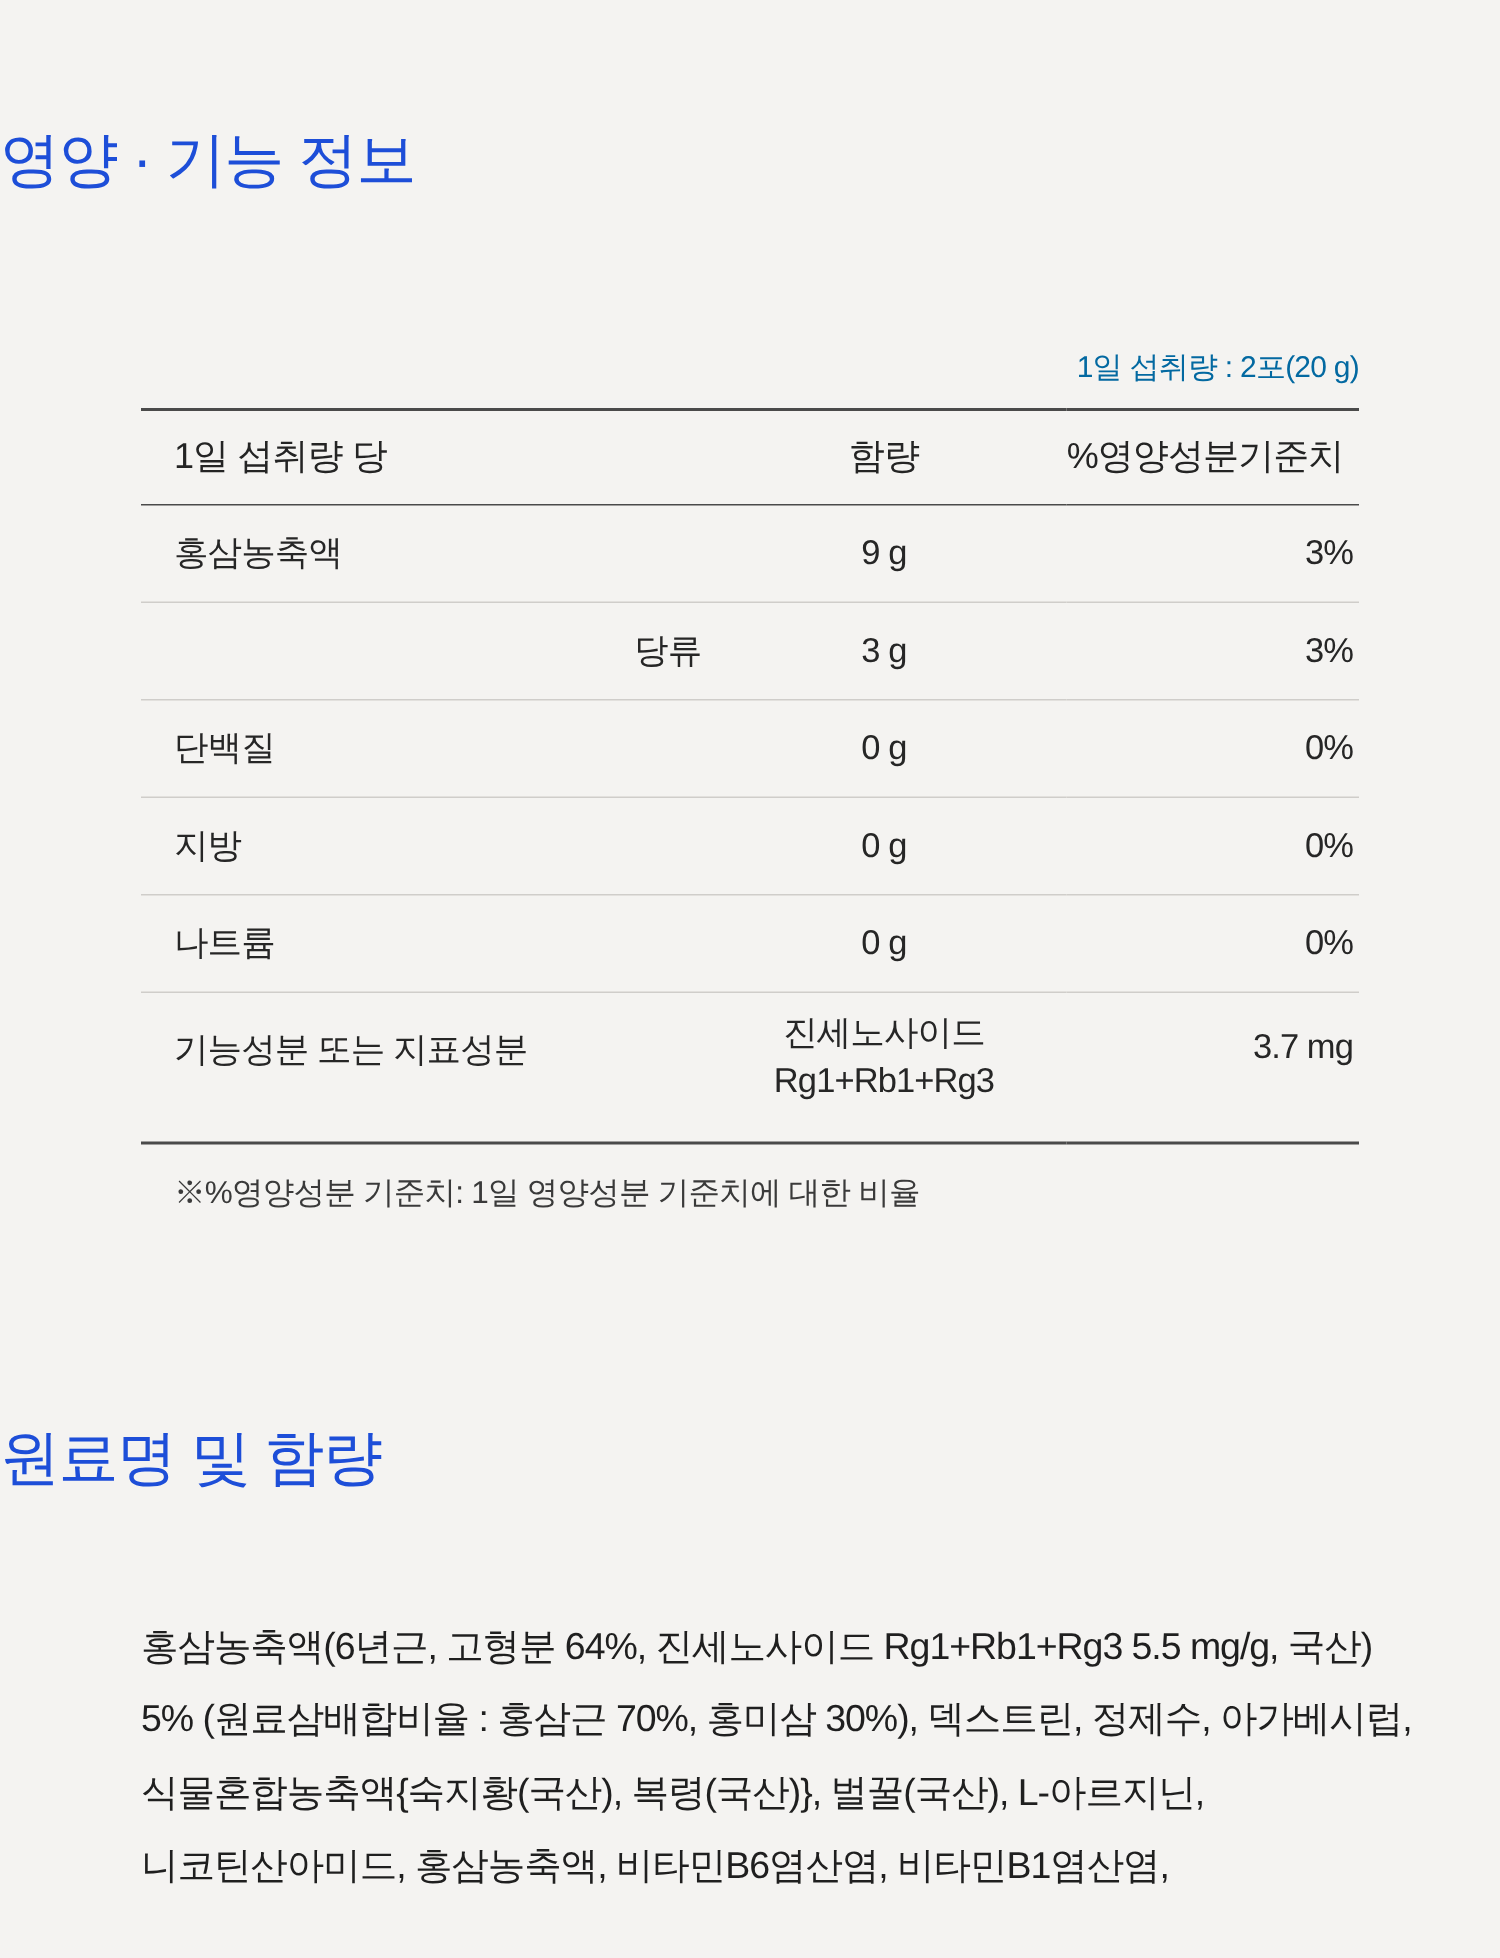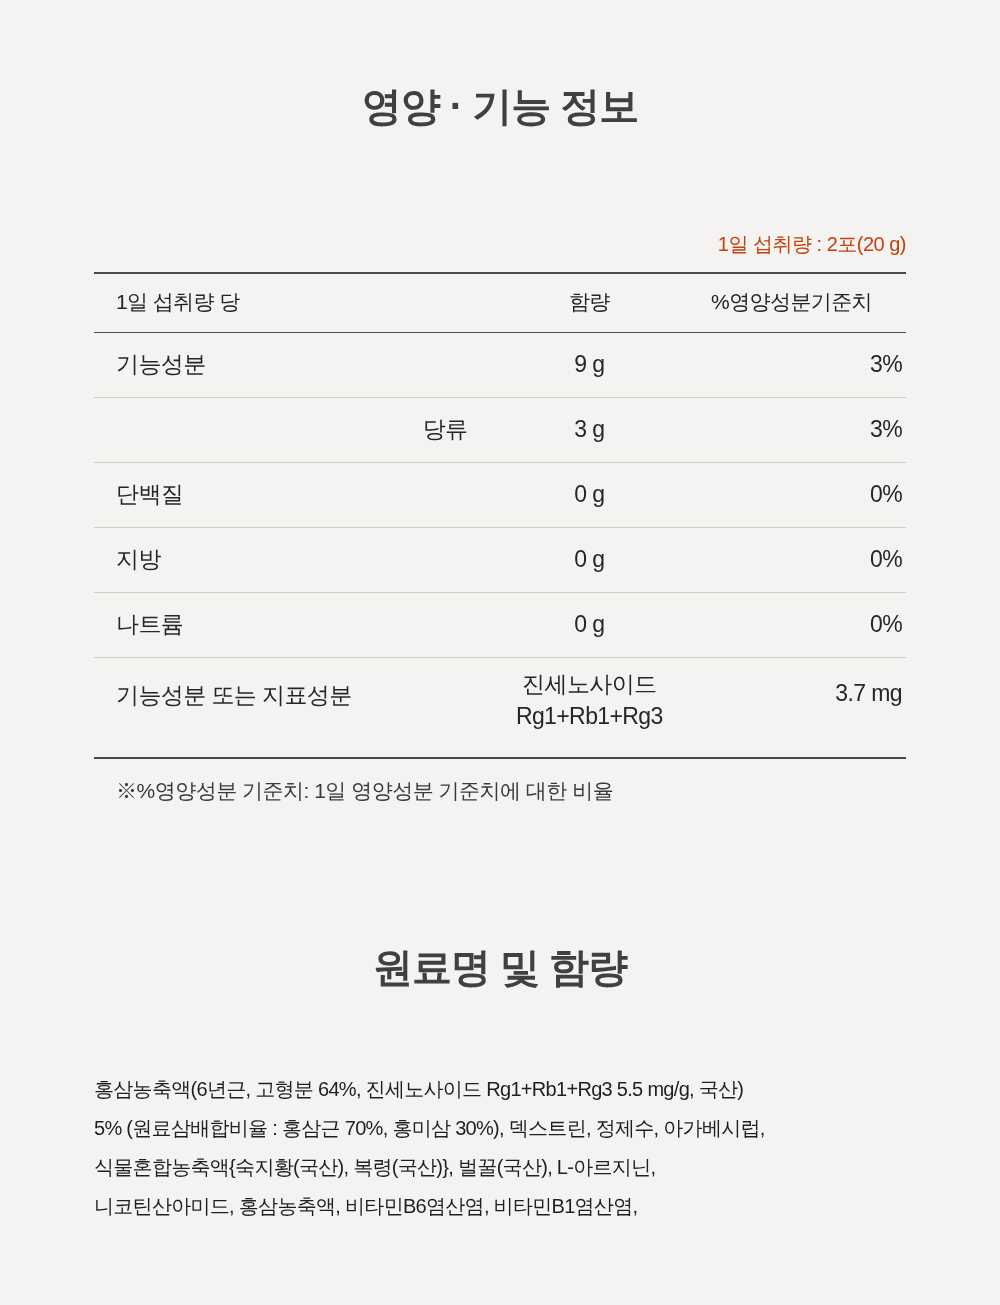--- a/index.html
+++ b/index.html
@@ -17,56 +17,55 @@
   }
   .page {
     position: relative;
     width: 1000px;
     height: 1305px;
     box-sizing: border-box;
   }
 
   
   .section-title {
-    text-align: center;
     font-size: 40px;
-    font-weight: 700;
+    font-weight: 400;
     letter-spacing: -1px;
-    color: #404040;
+    color: #1d4ed8;
   }
   #nutrition-title {
     padding-top: 52px;
   }
 
   .serving-line {
     width: 812px;
     margin: 0 auto;
     padding-top: 70px;
     text-align: right;
     font-size: 20px;
     font-weight: 500;
-    color: #c2410c;
+    color: #0369a1;
     letter-spacing: -0.5px;
   }
 
   .nutrition-table-wrap {
     width: 812px;
     margin: 14px auto 0 auto;
   }
   table.nutrition {
     width: 100%;
     border-collapse: collapse;
     table-layout: fixed;
   }
   table.nutrition col.c-label { width: 46%; }
   table.nutrition col.c-amount { width: 30%; }
   table.nutrition col.c-percent { width: 24%; }
 
   table.nutrition thead th {
-    font-size: 21px;
+    font-size: 24px;
     font-weight: 500;
     color: #242424;
     padding: 14px 0 16px 0;
     border-top: 2.5px solid #4a4a4a;
     border-bottom: 1.6px solid #4a4a4a;
     letter-spacing: -0.6px;
     text-align: center;
     vertical-align: middle;
   }
   table.nutrition thead th.th-label {
@@ -134,21 +133,21 @@
   #ingredients-title {
     padding-top: 108px;
   }
   .ingredients-body {
     width: 812px;
     margin: 0 auto;
     padding-top: 48px;
   }
   .ingredients-body p {
     margin: 0;
-    font-size: 20px;
+    font-size: 25px;
     font-weight: 400;
     color: #1f1f1f;
     line-height: 1.95;
     letter-spacing: -0.7px;
     white-space: nowrap;
   }
 </style>
 </head>
 <body>
 
@@ -167,21 +166,21 @@
       </colgroup>
       <thead>
         <tr>
           <th class="th-label">1일 섭취량 당</th>
           <th class="th-amount">함량</th>
           <th class="th-percent">%영양성분기준치</th>
         </tr>
       </thead>
       <tbody>
         <tr>
-          <td class="td-label">기능성분</td>
+          <td class="td-label">홍삼농축액</td>
           <td class="td-amount">9 g</td>
           <td class="td-percent">3%</td>
         </tr>
         <tr>
           <td class="td-label indent">당류</td>
           <td class="td-amount">3 g</td>
           <td class="td-percent">3%</td>
         </tr>
         <tr>
           <td class="td-label">단백질</td>

